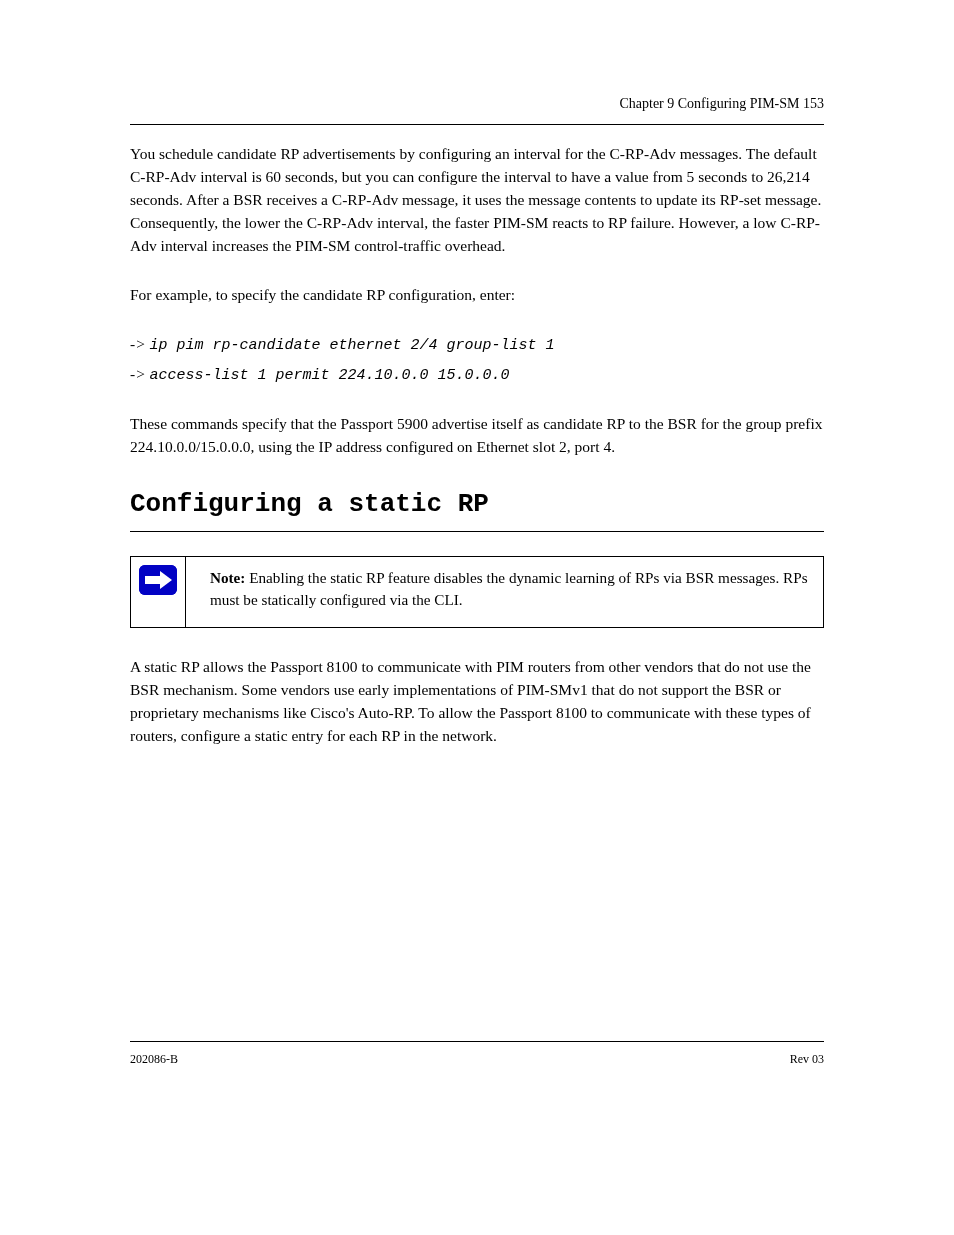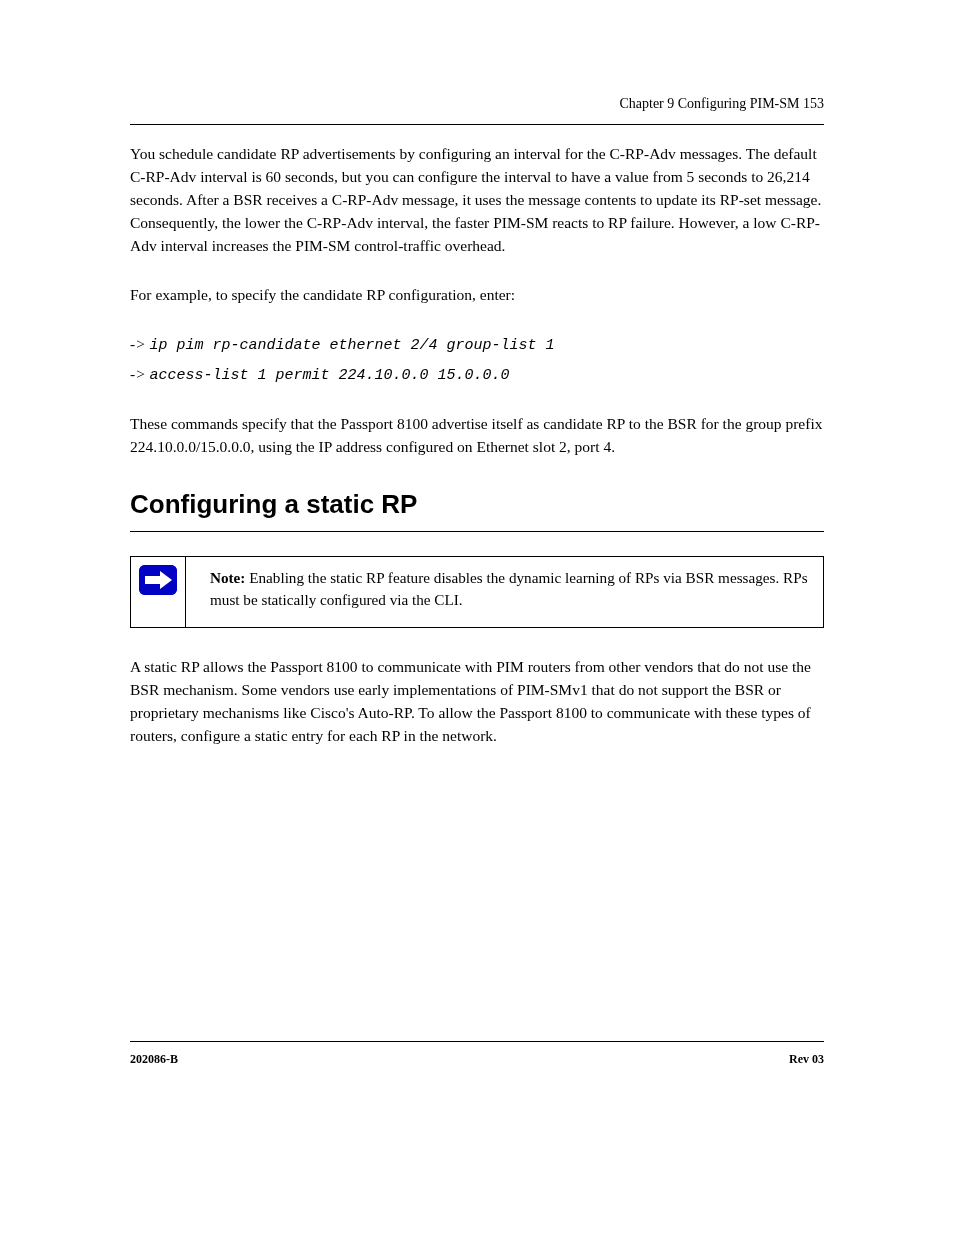--- a/index.html
+++ b/index.html
@@ -40,21 +40,21 @@
   .examples .line {
     margin: 0 0 6px 0;
   }
   .mono {
     font-family: "Courier New", Courier, monospace;
     font-size: 15px;
   }
   .section-title {
     font-size: 26px;
     font-weight: bold;
-    font-family: Liberation Sans, sans-serif;
+    font-family: Liberation Mono, monospace;
     margin: 24px 0 8px 0;
   }
   .hr-mid {
     border-top: 1.2px solid #000;
     margin: 0 0 24px 0;
   }
   .note-box {
     display: flex;
     border: 1.5px solid #000;
     margin: 0 0 28px 0;
@@ -97,21 +97,20 @@
   }
   .footer .hr-foot {
     border-top: 1.2px solid #000;
     margin-bottom: 10px;
   }
   .footer-line {
     display: flex;
     justify-content: space-between;
     font-size: 12px;
     font-family: "Times New Roman", Times, serif;
-    font-weight: bold;
   }
 </style>
 </head>
 <body>
 
 <div class="page">
 
   <div class="runhead-right">Chapter 9 Configuring PIM-SM 153</div>
   <div class="hr"></div>
 
@@ -125,21 +124,21 @@
       <div class="line">
         <span>-&gt;</span>
         <span class="mono">ip pim rp-candidate ethernet 2/4 group-list 1</span>
       </div>
       <div class="line">
         <span>-&gt;</span>
         <span class="mono">access-list 1 permit 224.10.0.0 15.0.0.0</span>
       </div>
     </div>
 
-    <p class="para">These commands specify that the Passport 8100 advertise itself as candidate RP to the BSR for the group prefix 224.10.0.0/15.0.0.0, using the IP address configured on Ethernet slot 2, port 4.</p>
+    <p class="para">These commands specify that the Passport 5900 advertise itself as candidate RP to the BSR for the group prefix 224.10.0.0/15.0.0.0, using the IP address configured on Ethernet slot 2, port 4.</p>
 
     <div class="section-title">Configuring a static RP</div>
     <div class="hr-mid"></div>
 
     <div class="note-box">
       <div class="note-left">
         <div class="arrow-badge">
           <svg width="38" height="30" viewBox="0 0 38 30">
             <rect x="0" y="0" width="38" height="30" rx="6" fill="#0202C4"></rect>
             <rect x="6" y="11" width="15" height="8" fill="#ffffff"></rect>

